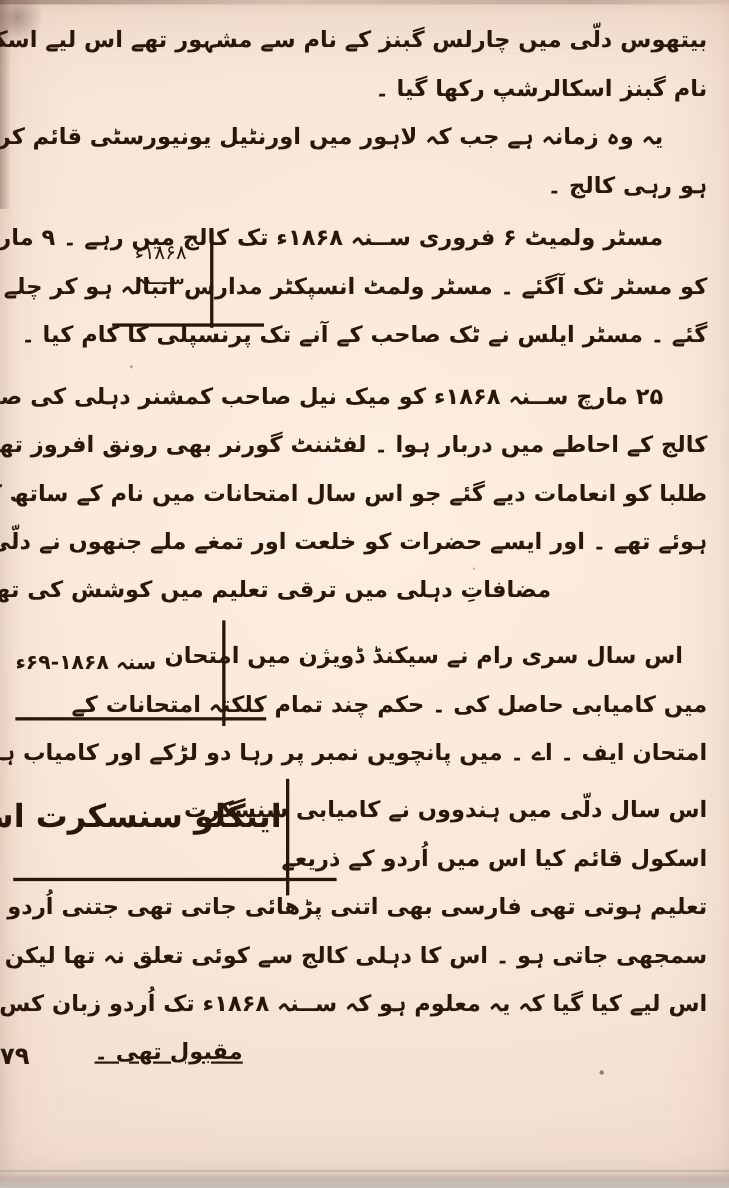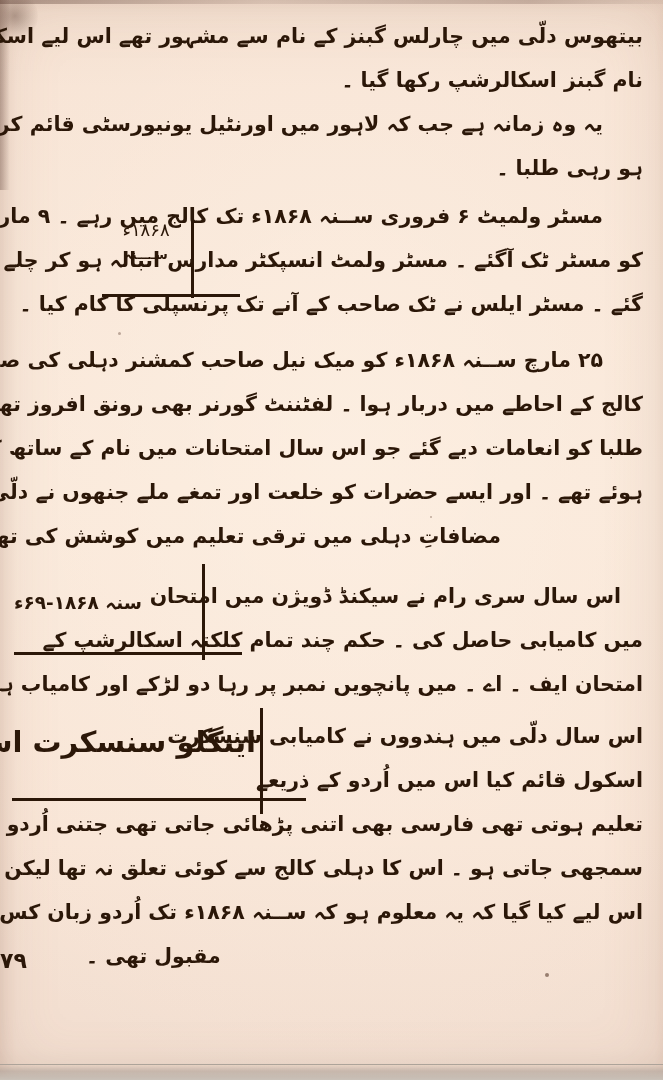--- a/index.html
+++ b/index.html
@@ -50,21 +50,21 @@
     padding-left:58px;
   }
   .tline.start{text-align:left;text-align-last:right;padding-left:0;}
   .tline.ind{padding-right:40px;}
   .tline.ind1{padding-right:22px;}
   .tline.pl120{padding-left:120px;}
   .tline.pl195{padding-left:195px;}
   .tline.pl215{padding-left:215px;}
   .tline.pl258{padding-left:258px;}
   .tline.short-mid{text-align:right;text-align-last:right;padding-right:142px;padding-left:0;}
-  .tline.end-left{text-align:center;text-align-last:left;padding-left:66px;}
+  .tline.end-left{text-align:center;text-align-last:left;padding-left:66px;text-decoration:underline;}
 
   
   .note-1868{position:absolute;left:104px;top:218px;width:84px;text-align:center;color:var(--ink);}
   .note-1868 .digits{font-weight:normal;font-size:18px;line-height:24px;}
   .note-1868 .word{font-weight:bold;font-size:13px;line-height:22px;margin-top:2px;}
   .rule{position:absolute;background:var(--ink);}
   .v-rule1{left:191px;top:210px;width:2.5px;height:88px;}
   .h-rule1{left:102px;top:294px;width:138px;height:2.5px;}
 
   .note-186869{position:absolute;left:14px;top:590px;width:184px;text-align:left;
@@ -91,37 +91,37 @@
   <div class="speck" style="left:545px;top:973px;width:4px;height:4px;"></div>
   <div class="speck" style="left:118px;top:332px;width:3px;height:3px;opacity:.35;"></div>
   <div class="speck" style="left:430px;top:516px;width:2px;height:2px;opacity:.35;"></div>
   <div class="bottom-strip"></div>
 
   <div class="text-col" id="text-col">
       <div class="para">
         <div class="tline j">بیتھوس دلّی میں چارلس گبنز کے نام سے مشہور تھے اس لیے اسکالرشپ کا</div>
         <div class="tline start">نام گبنز اسکالرشپ رکھا گیا ۔</div>
         <div class="tline ind">یہ وہ زمانہ ہے جب کہ لاہور میں اورنٹیل یونیورسٹی قائم کرنے کی تجویزیں</div>
-        <div class="tline start">ہو رہی طلبا ۔</div>
+        <div class="tline start">ہو رہی کالج ۔</div>
       </div>
       <div class="para">
         <div class="tline ind pl120">مسٹر ولمیٹ ۶ فروری ســنہ ۱۸۶۸ء تک کالج میں رہے ۔ ۹ مارچ</div>
         <div class="tline pl195">کو مسٹر ٹک آگئے ۔ مسٹر ولمٹ انسپکٹر مدارس انبالہ ہو کر چلے</div>
         <div class="tline j">گئے ۔ مسٹر ایلس نے ٹک صاحب کے آنے تک پرنسپلی کا کام کیا ۔</div>
       </div>
       <div class="para m12">
         <div class="tline ind">۲۵ مارچ ســنہ ۱۸۶۸ء کو میک نیل صاحب کمشنر دہلی کی صدارت میں</div>
         <div class="tline j">کالج کے احاطے میں دربار ہوا ۔ لفٹننٹ گورنر بھی رونق افروز تھے ۔ ایسے</div>
         <div class="tline j">طلبا کو انعامات دیے گئے جو اس سال امتحانات میں نام کے ساتھ کامیاب</div>
         <div class="tline j">ہوئے تھے ۔ اور ایسے حضرات کو خلعت اور تمغے ملے جنھوں نے دلّی اور</div>
         <div class="tline short-mid">مضافاتِ دہلی میں ترقی تعلیم میں کوشش کی تھی ۔</div>
       </div>
       <div class="para m16">
         <div class="tline ind1 pl215">اس سال سری رام نے سیکنڈ ڈویژن میں امتحان</div>
-        <div class="tline pl215">میں کامیابی حاصل کی ۔ حکم چند تمام کلکتہ اسکالرشپ کے</div>
+        <div class="tline pl215">میں کامیابی حاصل کی ۔ حکم چند تمام کلکتہ امتحانات کے</div>
         <div class="tline j">امتحان ایف ۔ اے ۔ میں پانچویں نمبر پر رہا دو لڑکے اور کامیاب ہوئے ۔</div>
       </div>
       <div class="para m8">
         <div class="tline pl258">اس سال دلّی میں ہندووں نے کامیابی سنسکرت</div>
         <div class="tline pl258">اسکول قائم کیا اس میں اُردو کے ذریعے</div>
         <div class="tline j">تعلیم ہوتی تھی فارسی بھی اتنی پڑھائی جاتی تھی جتنی اُردو کے لیے ضروری</div>
         <div class="tline j">سمجھی جاتی ہو ۔ اس کا دہلی کالج سے کوئی تعلق نہ تھا لیکن اس کا ذِکر صرف</div>
         <div class="tline j">اس لیے کیا گیا کہ یہ معلوم ہو کہ ســنہ ۱۸۶۸ء تک اُردو زبان کس قــدر</div>
         <div class="tline end-left">مقبول تھی ۔</div>
       </div>

